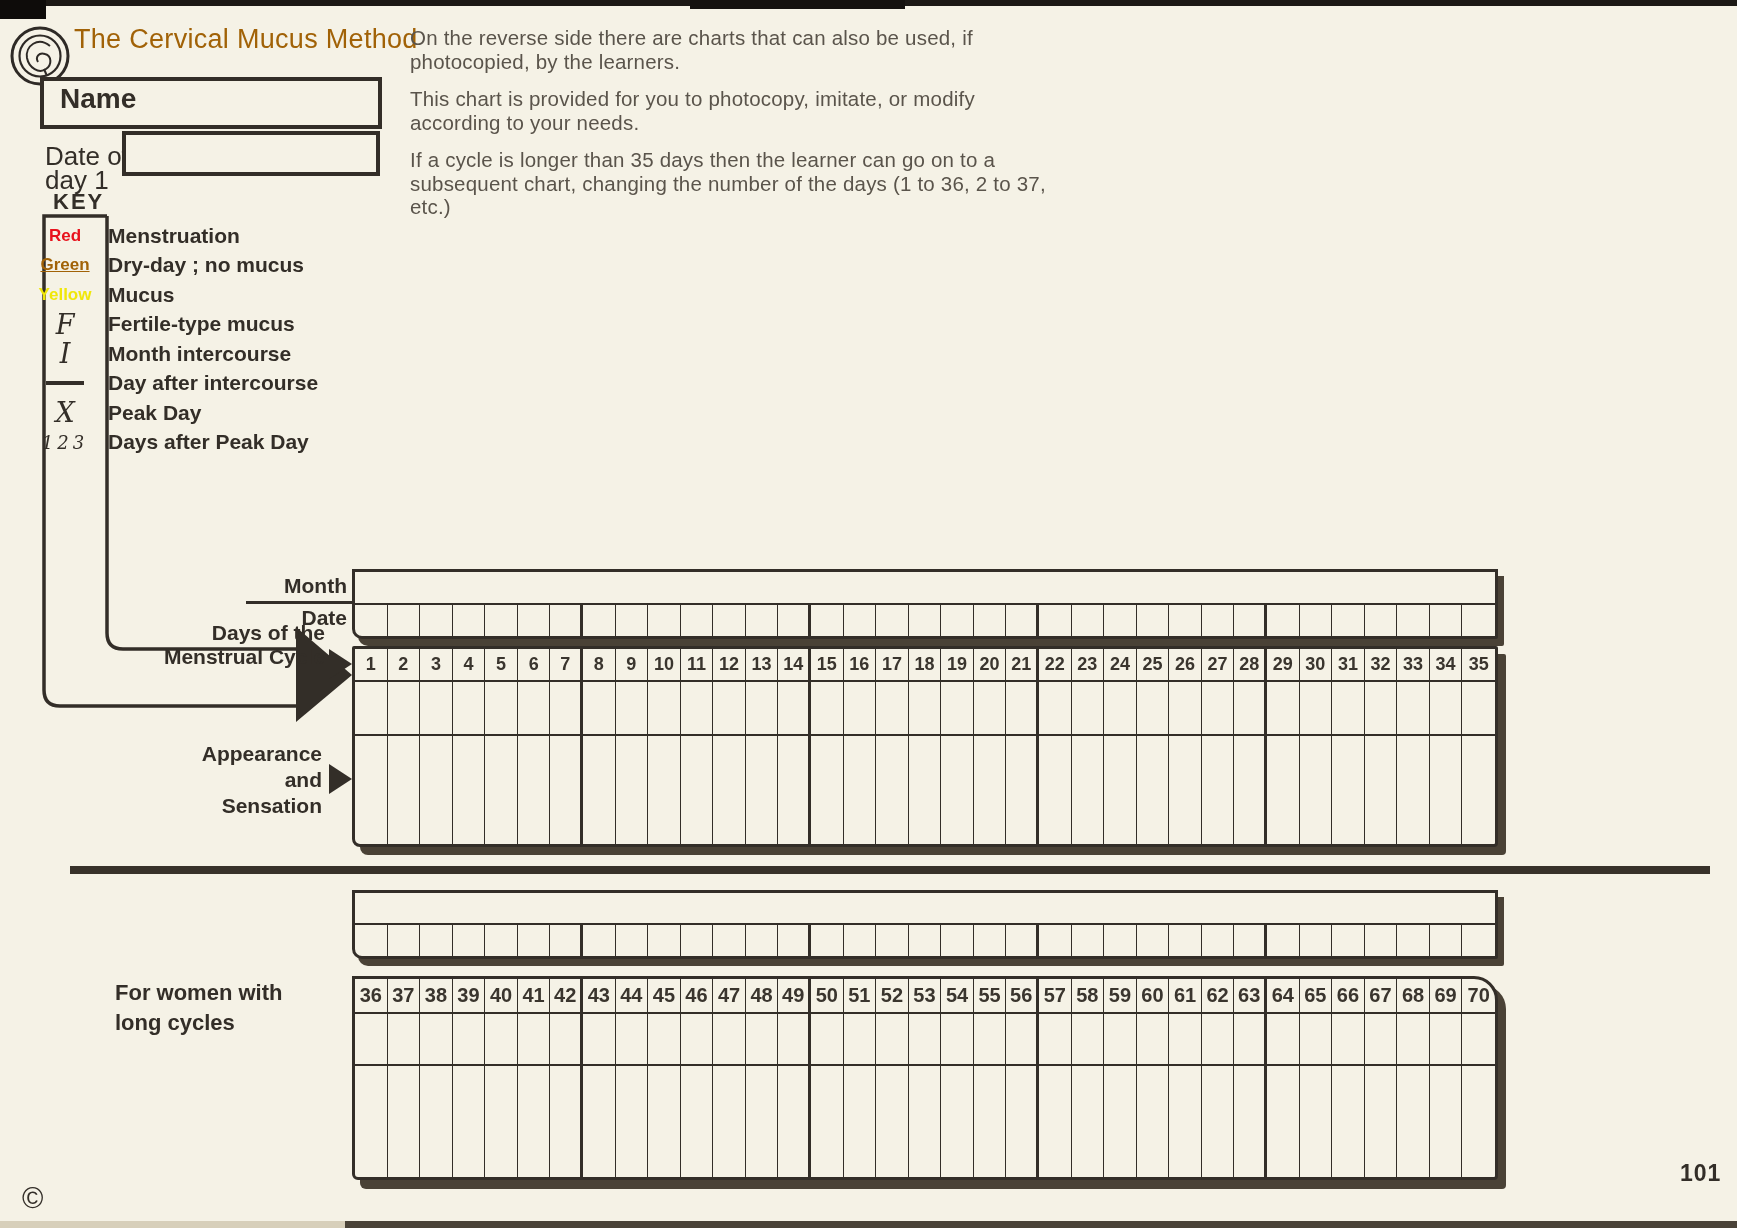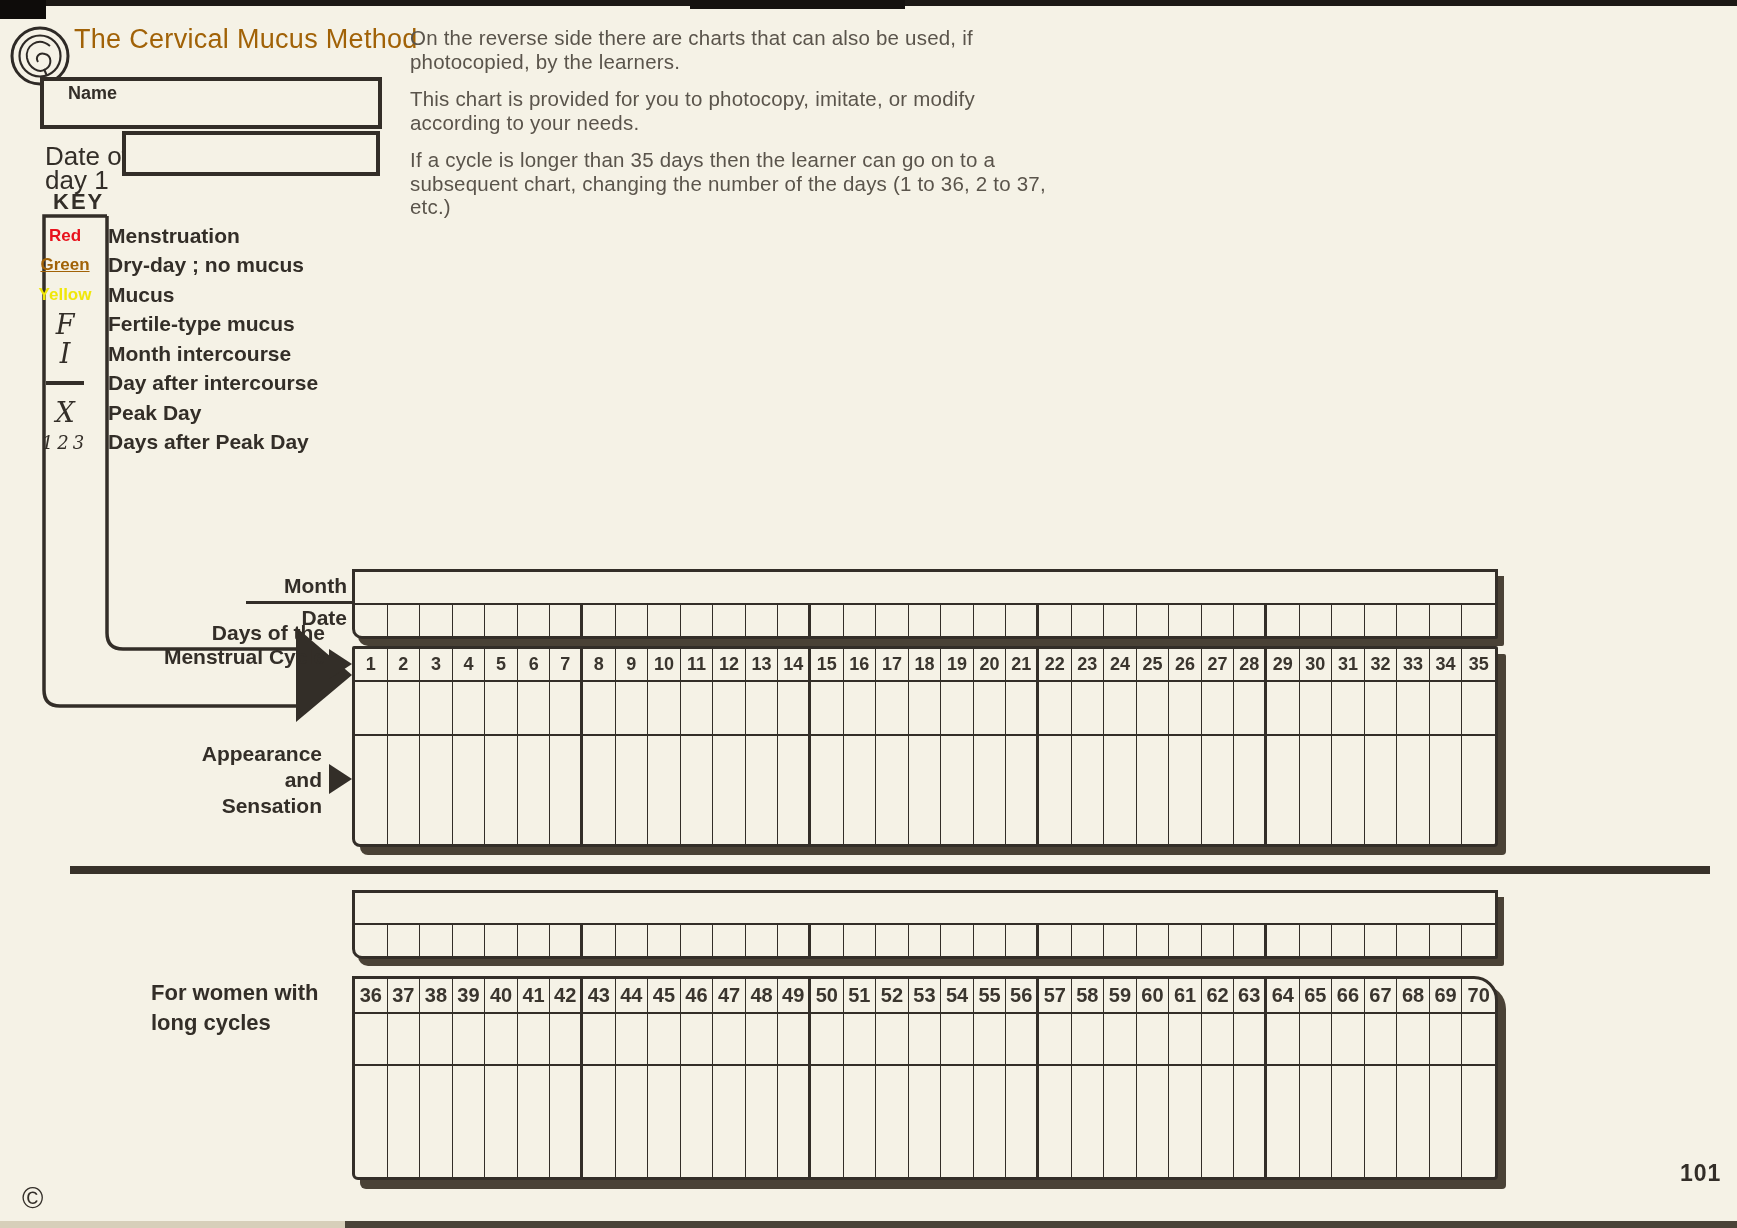--- a/index.html
+++ b/index.html
@@ -22,21 +22,21 @@
   #top-corner-block{left:0;top:0;width:46px;height:19px;background:#0e0c0a;}
   #top-blot{left:690px;top:0;width:215px;height:9px;background:#15120f;}
   #bottom-strip-light{left:0;top:1221px;width:345px;height:7px;background:#d7cfba;}
   #bottom-strip-dark{left:345px;top:1221px;width:1392px;height:7px;background:#4a4338;}
 
   
   #logo{left:8px;top:24px;width:64px;height:64px;}
   #title{left:74px;top:24px;font-size:27px;line-height:30px;letter-spacing:.3px;color:#a16207;white-space:nowrap;}
 
   #name-box{left:40px;top:77px;width:334px;height:44px;border:4px solid var(--ink);background:var(--paper);}
-  #name-label{padding:2px 0 0 24px;font-weight:bold;font-size:18px;}
+  #name-label{padding:2px 0 0 16px;font-weight:bold;font-size:28px;}
   #dateof-label{left:45px;top:144px;font-size:26px;line-height:24px;}
   #date-box{left:122px;top:131px;width:250px;height:37px;border:4px solid var(--ink);background:var(--paper);}
 
   
   #intro{left:410px;top:26px;width:648px;}
   #intro p{margin:0 0 14px 0;font-size:20.5px;line-height:23.5px;color:var(--graytext);letter-spacing:.2px;}
 
   
   #key-heading{left:53px;top:189px;font-size:22px;font-weight:bold;letter-spacing:2px;}
   #key-svg{left:28px;top:212px;}
@@ -49,21 +49,21 @@
   .sym-dash{width:38px;height:4px;background:var(--ink);}
   .key-label{margin-left:22px;font-weight:bold;font-size:21px;white-space:nowrap;}
 
   
   .boldlabel{font-weight:bold;font-size:21px;color:var(--ink);}
   #month-label{left:230px;top:574px;width:117px;text-align:right;}
   #md-underline{left:246px;top:601px;width:106px;height:3px;background:var(--ink);}
   #date-row-label{left:230px;top:606px;width:117px;text-align:right;}
   #days-label{left:100px;top:621px;width:225px;text-align:right;line-height:24px;}
   #appearance-label{left:120px;top:741px;width:202px;text-align:right;line-height:26px;}
-  #forwomen-label{left:115px;top:978px;font-size:22px;line-height:30px;font-weight:bold;margin-left:36px;}
+  #forwomen-label{left:115px;top:978px;font-size:22px;line-height:30px;font-weight:bold;}
 
   .tri{width:0;height:0;border-top:15px solid transparent;border-bottom:15px solid transparent;border-left:23px solid var(--ink);}
   #tri-days{left:329px;top:649px;}
   #tri-appearance{left:329px;top:764px;}
 
   
   .blockMD{left:352px;width:1140px;border:3px solid var(--ink);background:var(--paper);
            box-shadow:6px 7px 0 var(--shadow);border-radius:0 0 2px 10px;}
   #c1-block1{top:569px;}
   #c2-block1{top:890px;}

